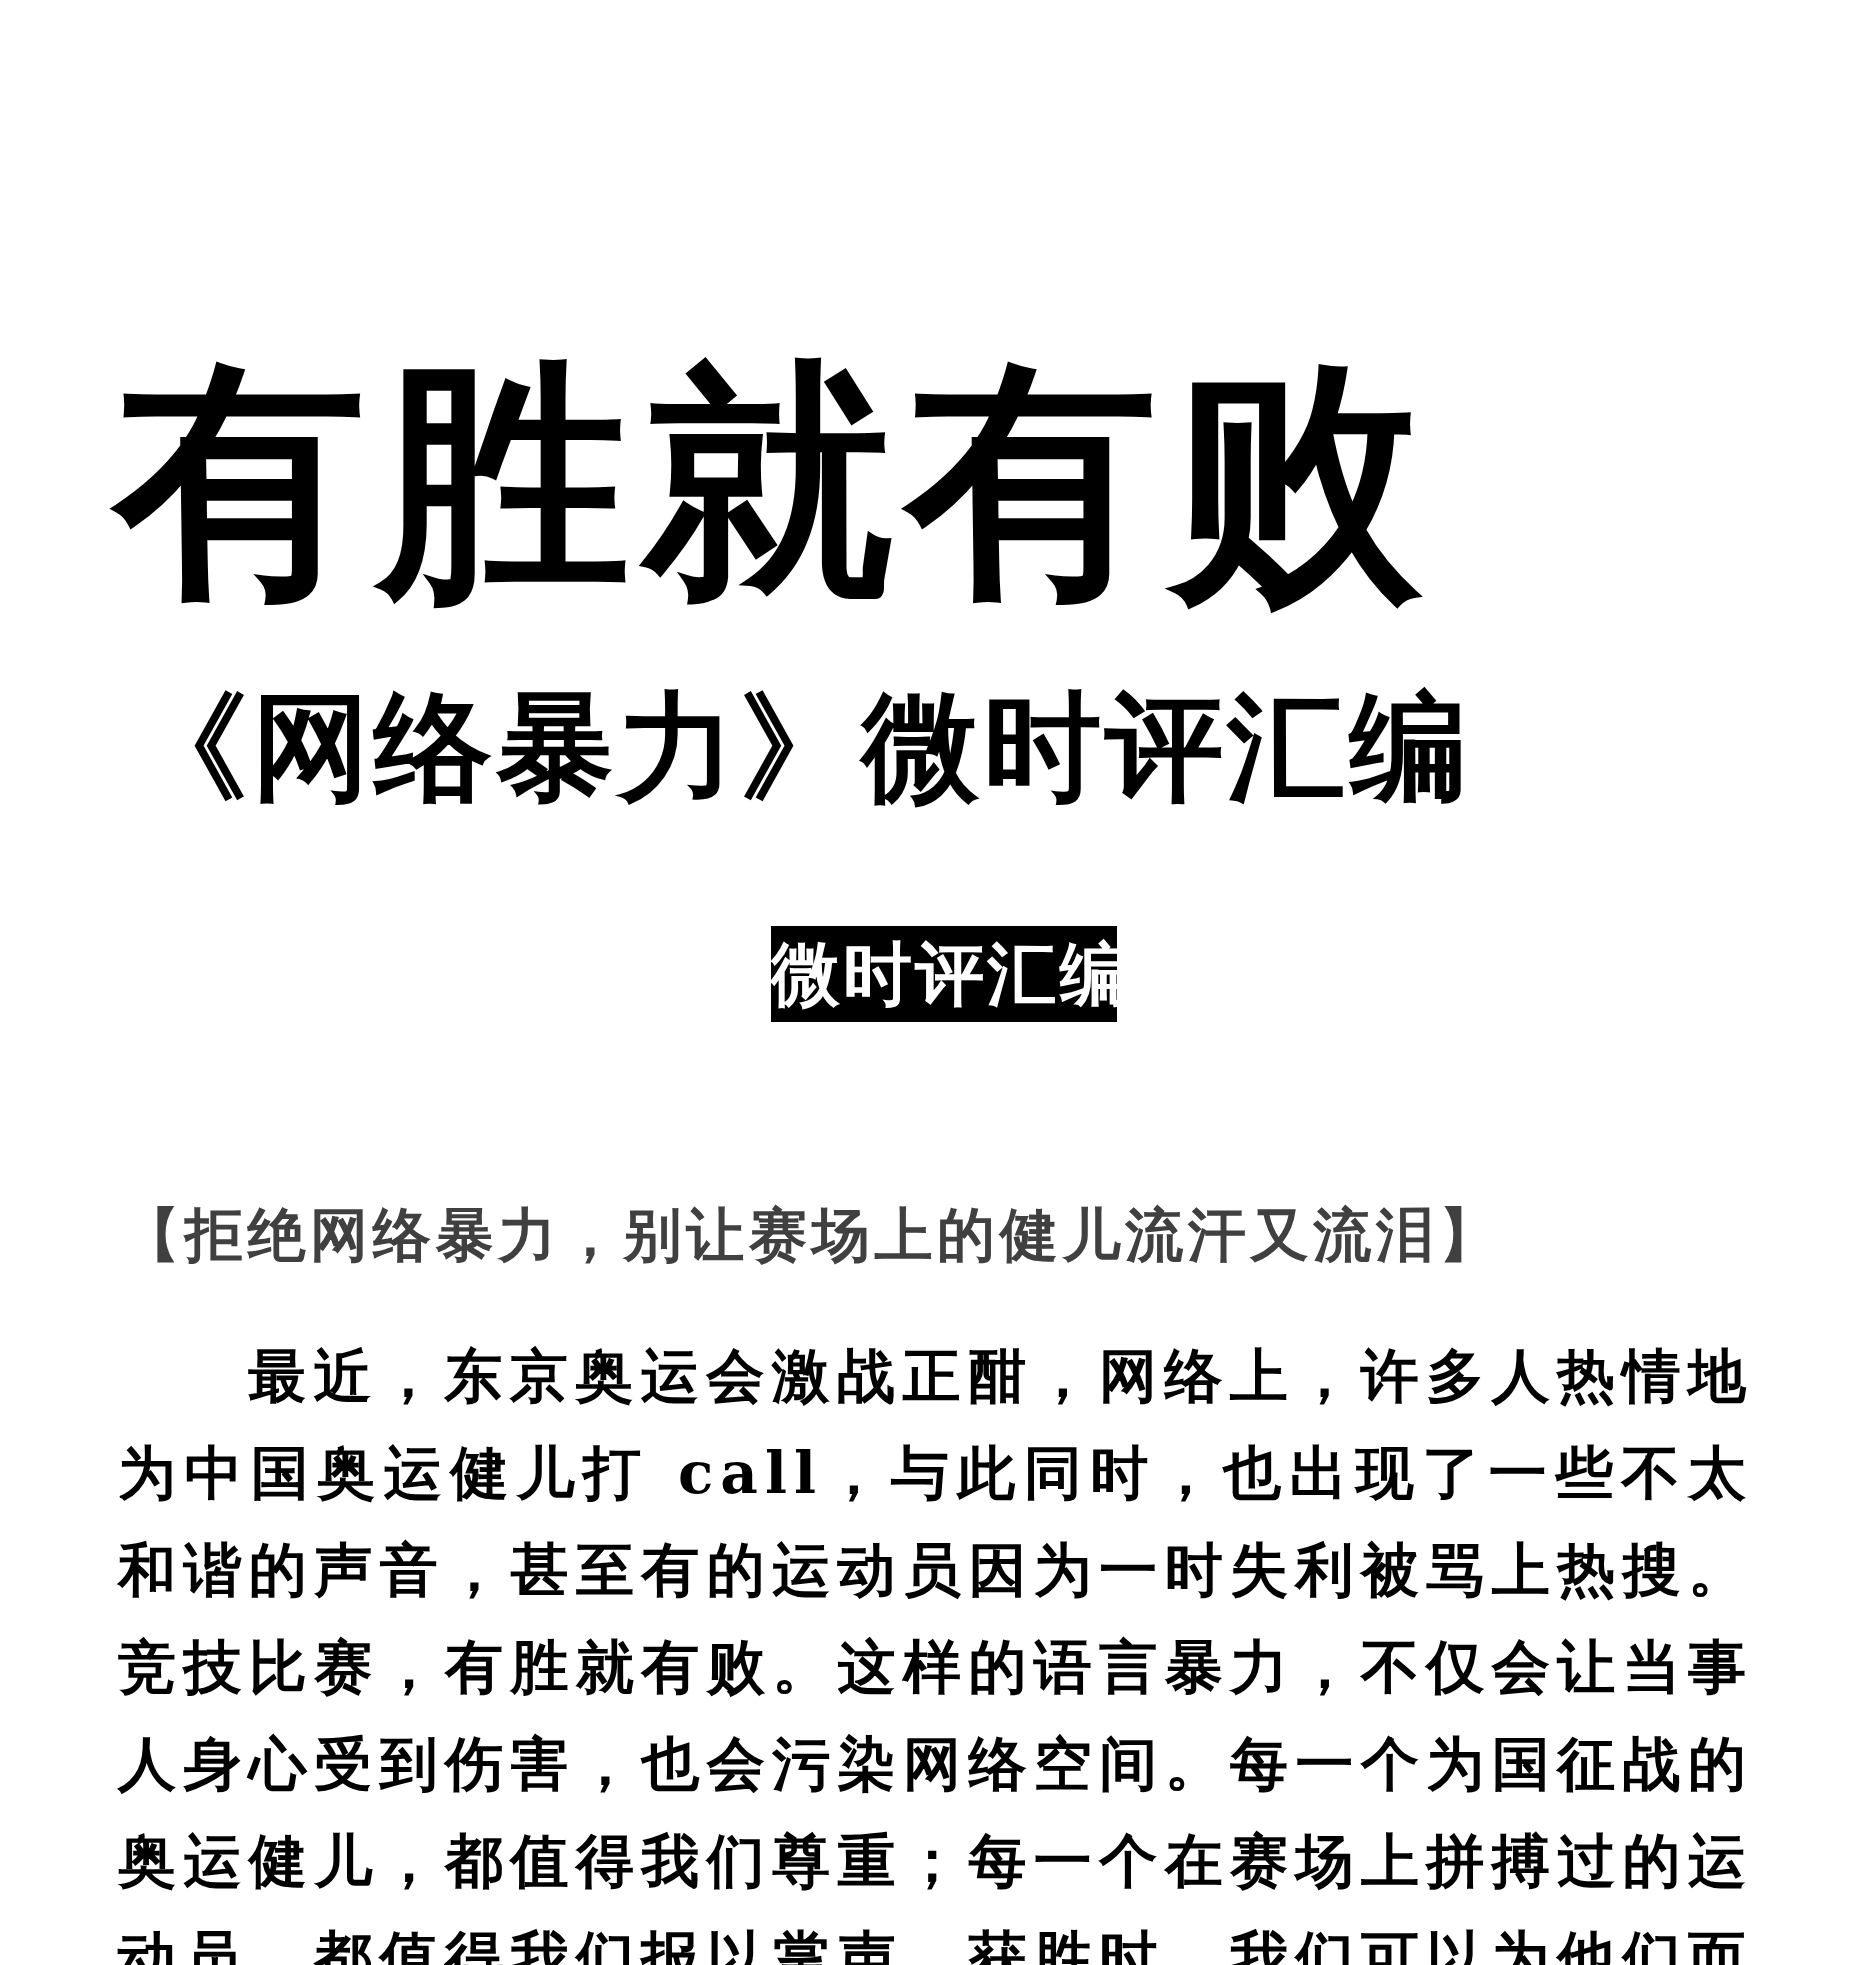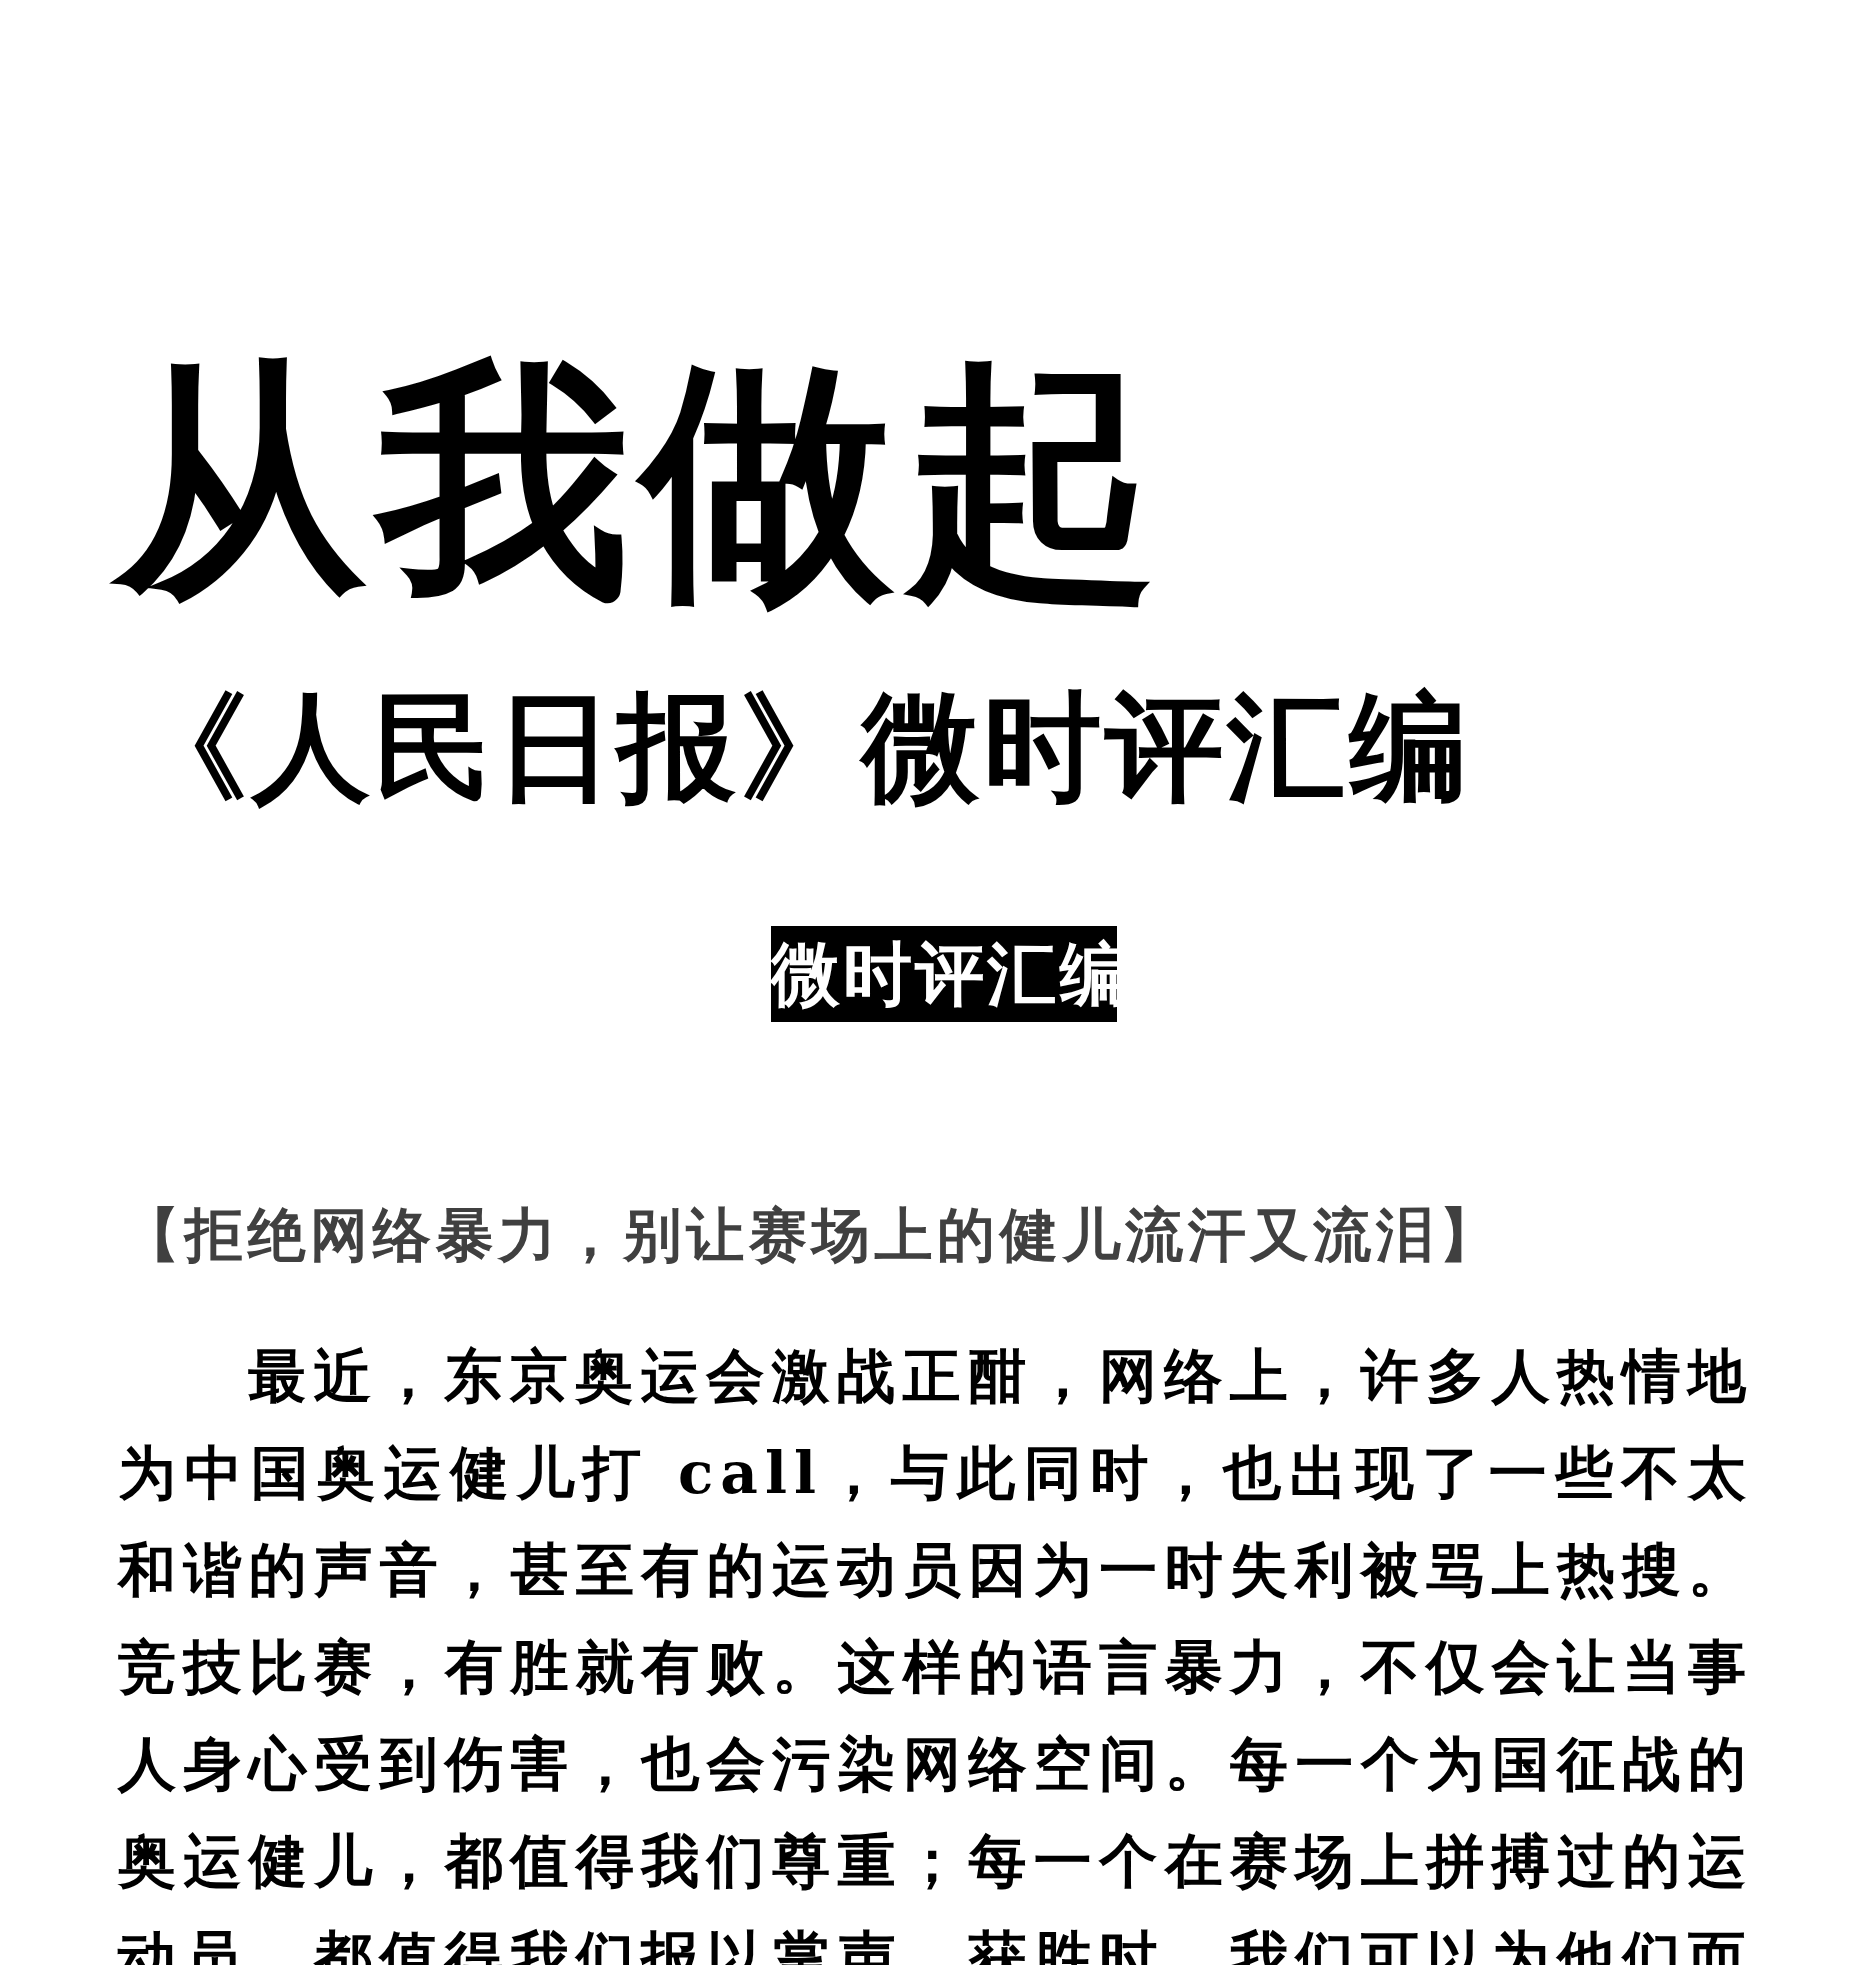--- a/index.html
+++ b/index.html
@@ -72,23 +72,23 @@
       letter-spacing: 7px;
       text-align: justify;
       text-indent: 130px;
       margin: 0;
     }
   </style>
 </head>
 <body>
 
 <div>
-  <h1 class="main-title">从我做起</h1>
+  <h1 class="main-title">有胜就有败</h1>
 
-  <h2 class="sub-title">《人民日报》微时评汇编</h2>
+  <h2 class="sub-title">《网络暴力》微时评汇编</h2>
 
   <div class="section-badge">微时评汇编</div>
 
   <div class="article-heading">【拒绝网络暴力，别让赛场上的健儿流汗又流泪】</div>
 
   <p class="article-body">最近，东京奥运会激战正酣，网络上，许多人热情地为中国奥运健儿打 call，与此同时，也出现了一些不太和谐的声音，甚至有的运动员因为一时失利被骂上热搜。竞技比赛，有胜就有败。这样的语言暴力，不仅会让当事人身心受到伤害，也会污染网络空间。每一个为国征战的奥运健儿，都值得我们尊重；每一个在赛场上拼搏过的运动员，都值得我们报以掌声。获胜时，我们可以为他们而鼓掌；失利时，我们也应该给他们以鼓励。更别说，我们都生活在网络空间，少一点情绪宣泄，多一点理性克制，也是个体应有的公共素养。我们不能让赛场上的健儿流汗又流泪。从我做起，拒绝“网络暴力”！</p>
 
 </div>
 
 

